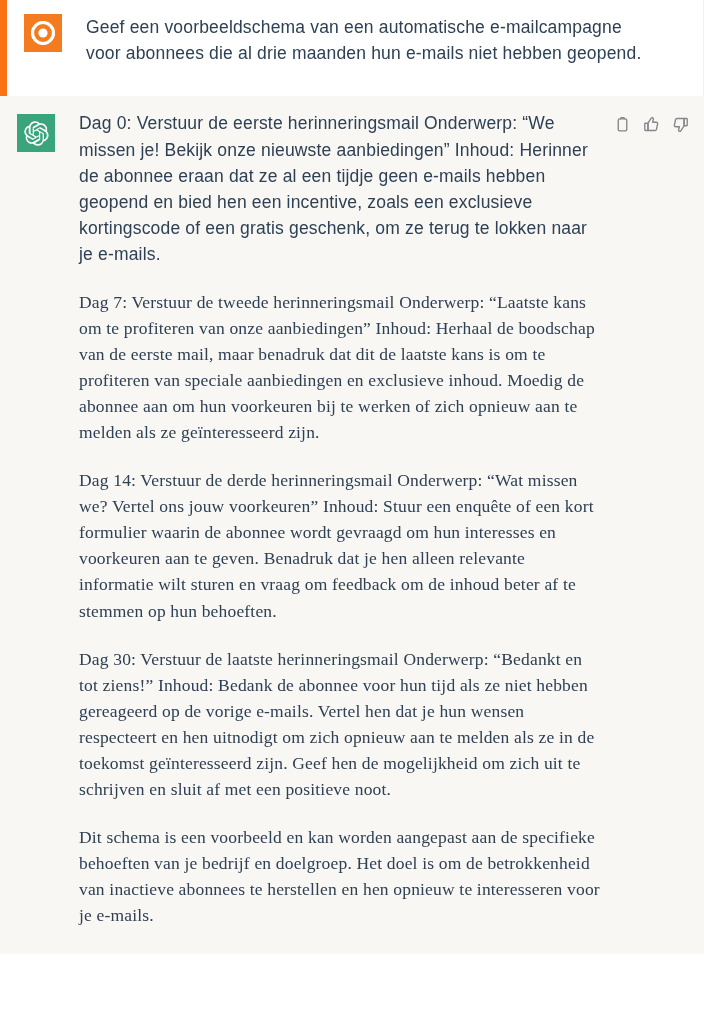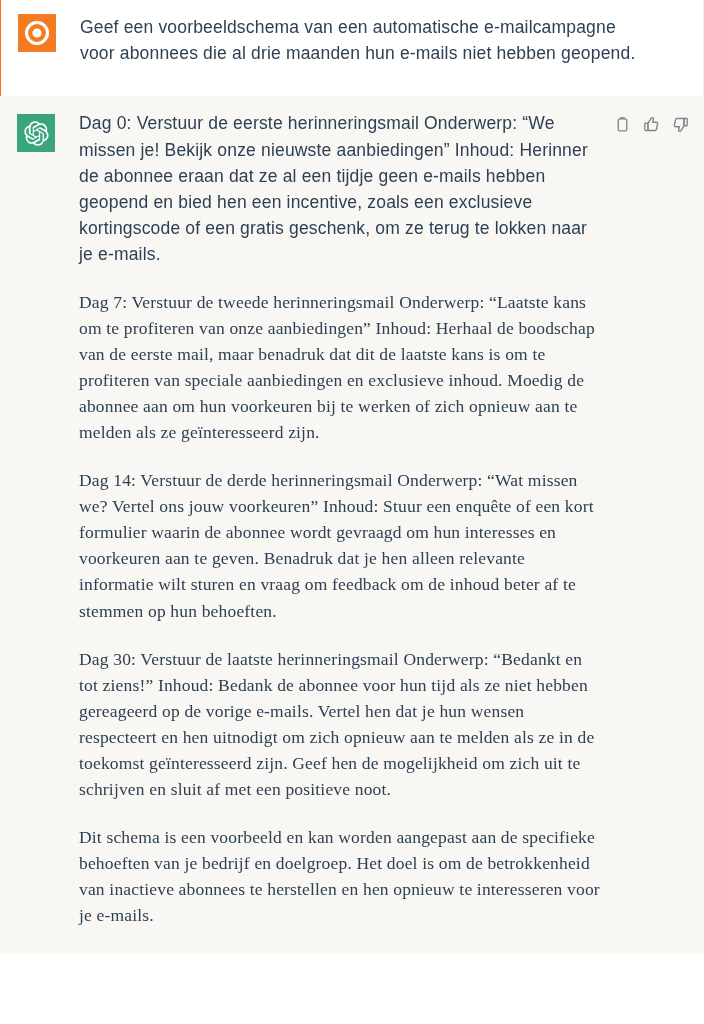--- a/index.html
+++ b/index.html
@@ -25,21 +25,21 @@
   .msg {
     display: flex;
     align-items: flex-start;
     box-sizing: border-box;
     position: relative;
   }
 
   .msg-user {
     background: #ffffff;
     padding: 12px 14px 30px 14px;
-    border-left: 1px solid #f97316;
+    border-left: 7px solid #f97316;
     border-right: 1px solid #f2f0ec;
   }
 
   .msg-assistant {
     background: #f8f7f4;
     padding: 14px 14px 26px 14px;
   }
 
   
   .avatar {

